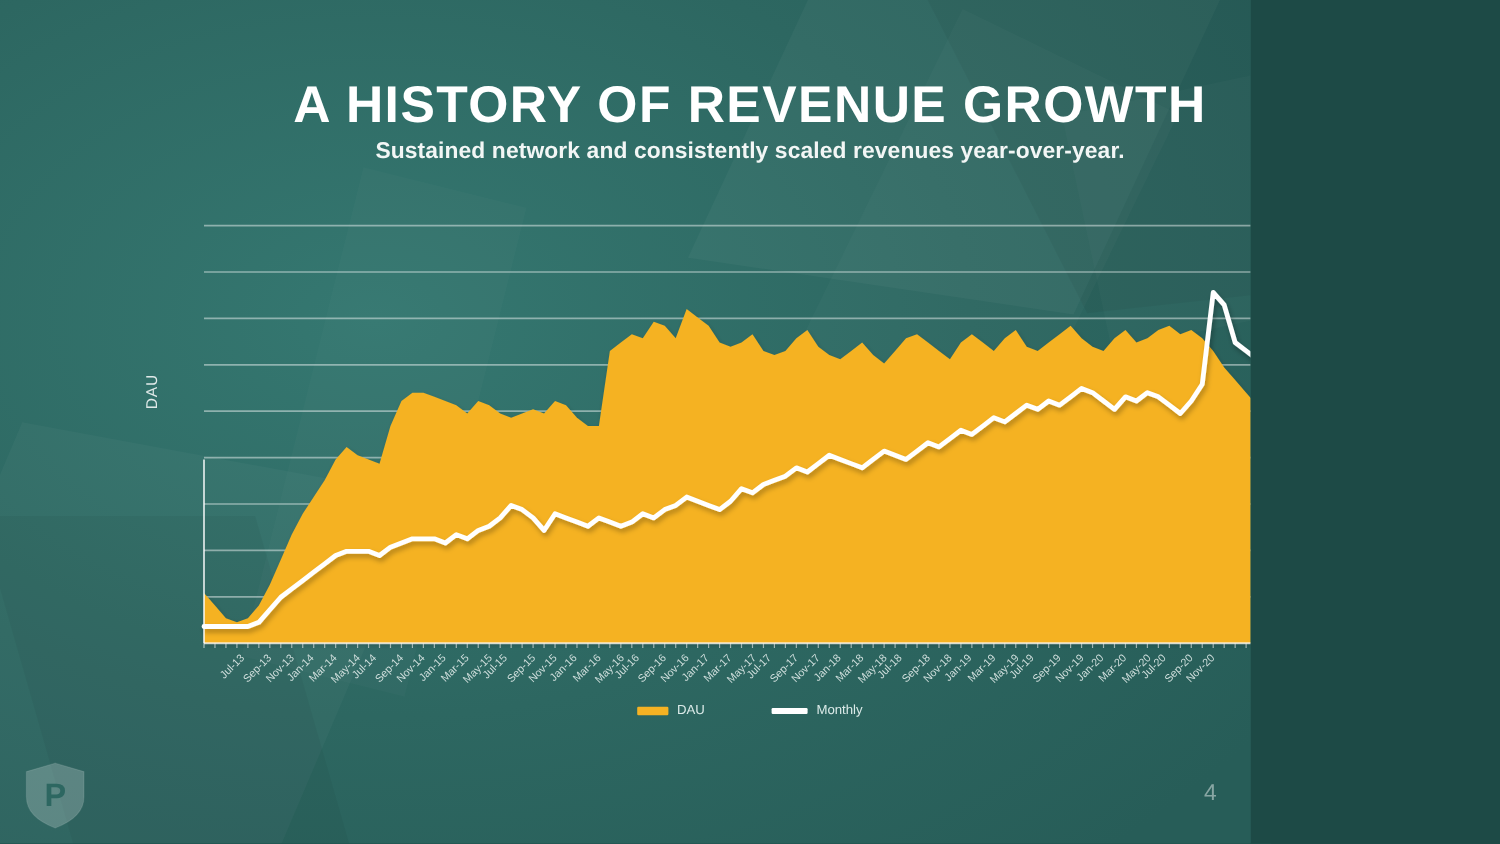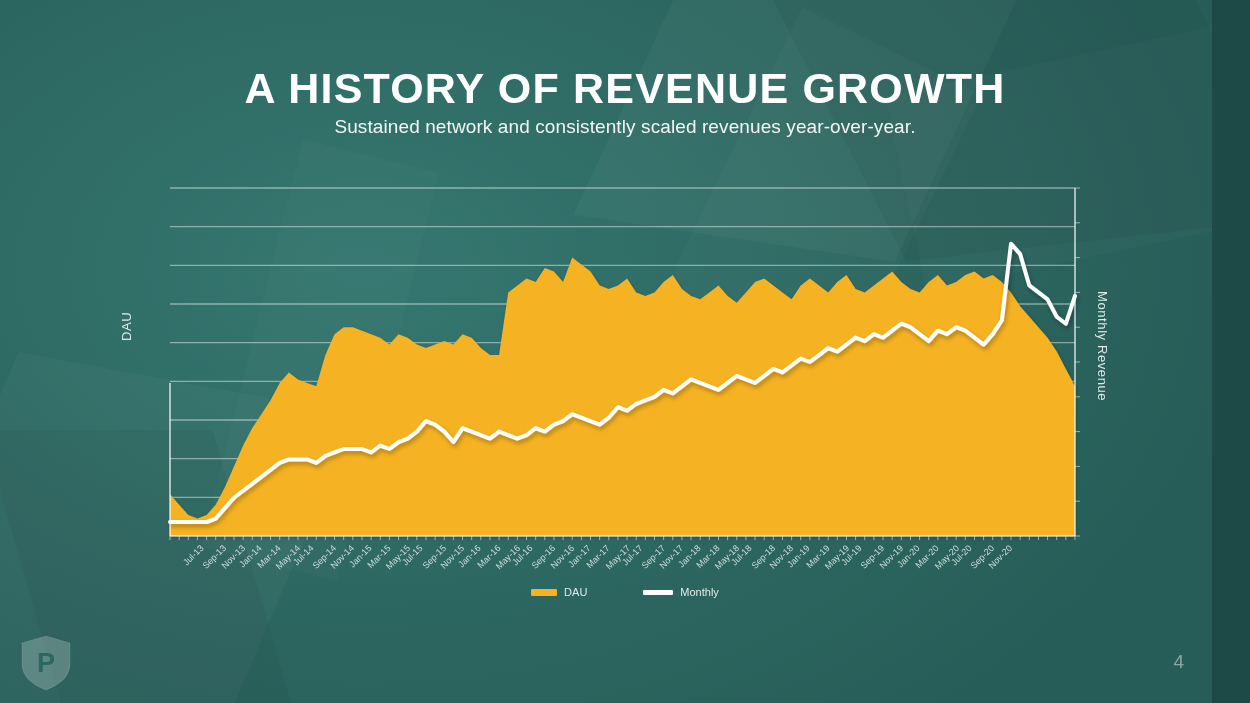--- a/index.html
+++ b/index.html
@@ -5,21 +5,21 @@
   html, body {
     margin: 0;
     padding: 0;
     background: #1d4a46;
   }
   body {
     font-family: "Liberation Sans", sans-serif;
   }
   #slide {
     position: relative;
-    width: 1212px;
+    width: 1042px;
     height: 703px;
     overflow: hidden;
     background: #2d6761;
     background-image:
       radial-gradient(ellipse 900px 600px at 30% 38%, #357871 0%, #2d6761 55%, #275d58 100%);
   }
   
   .bg-shape {
     position: absolute;
     pointer-events: none;
@@ -77,21 +77,21 @@
     font-weight: bold;
     letter-spacing: 1.2px;
     line-height: 1.05;
   }
   #subtitle {
     position: absolute;
     top: 116px; left: 0; width: 1250px;
     text-align: center;
     color: #f2f6f5;
     font-size: 19px;
-    font-weight: normal;
+    font-weight: bold;
     letter-spacing: 0.1px;
   }
 
   
   #chart-area {
     position: absolute;
     top: 0; left: 0;
     width: 1250px; height: 703px;
   }
   #chart-svg {

